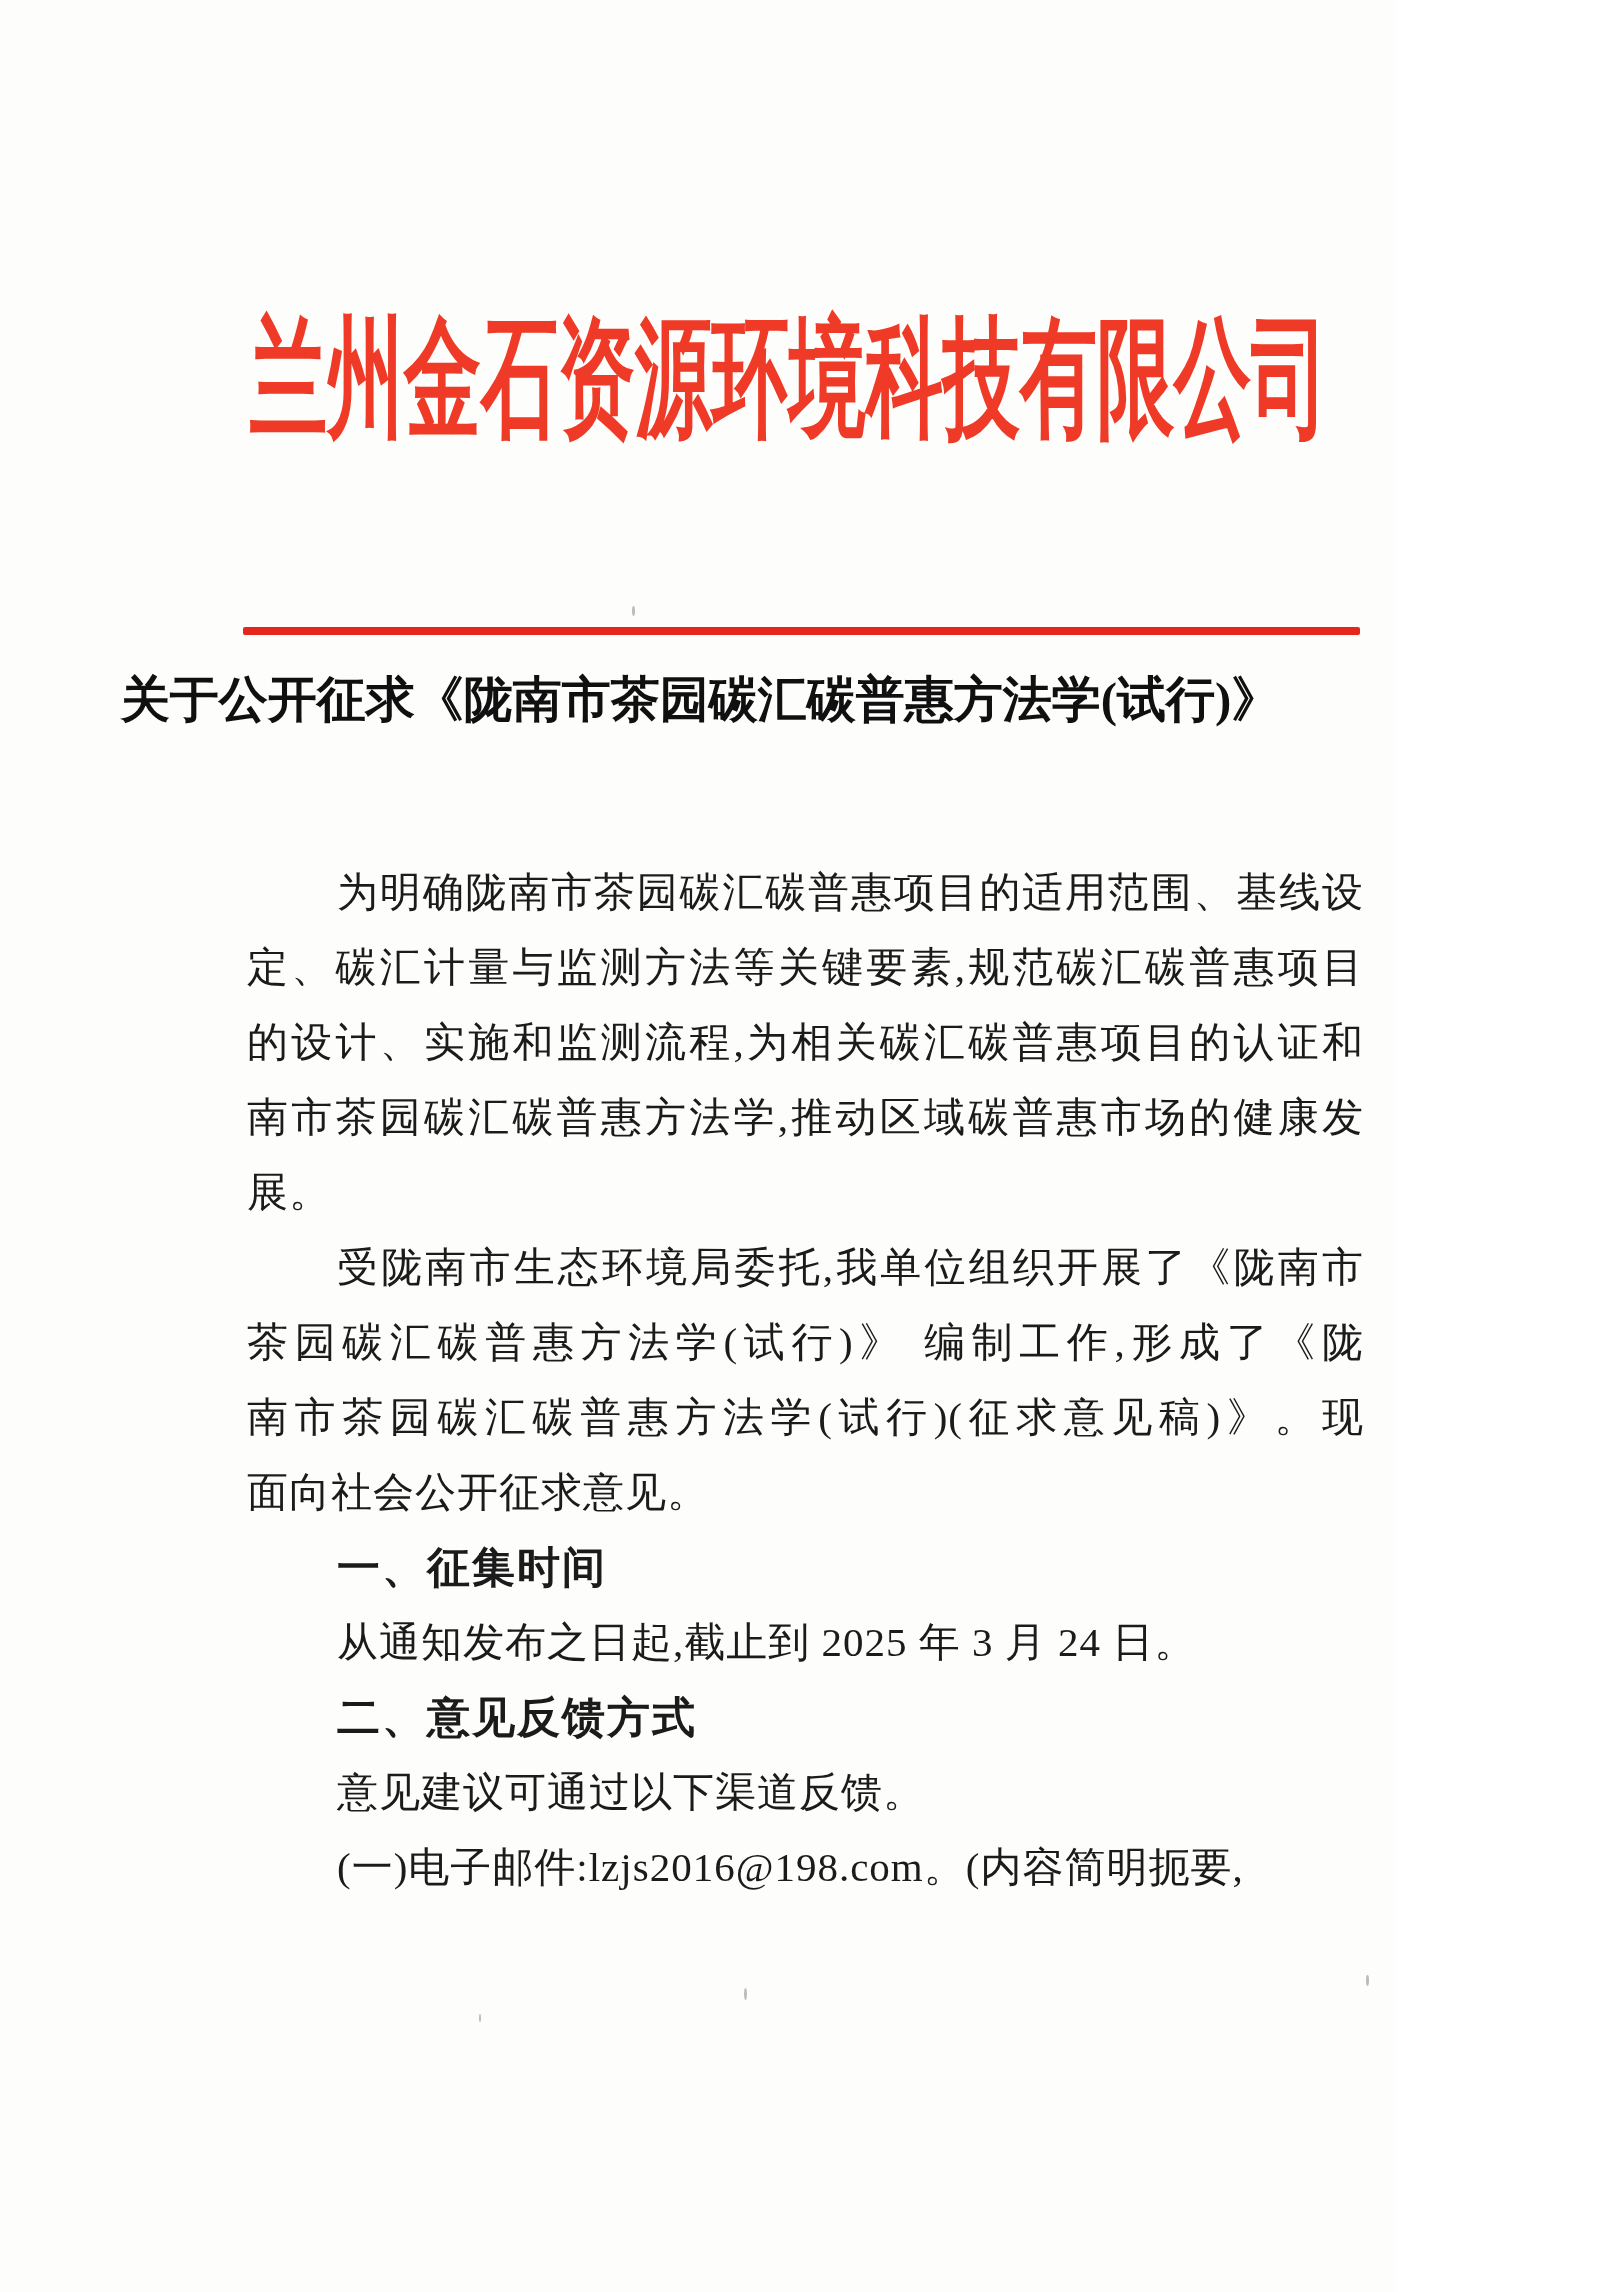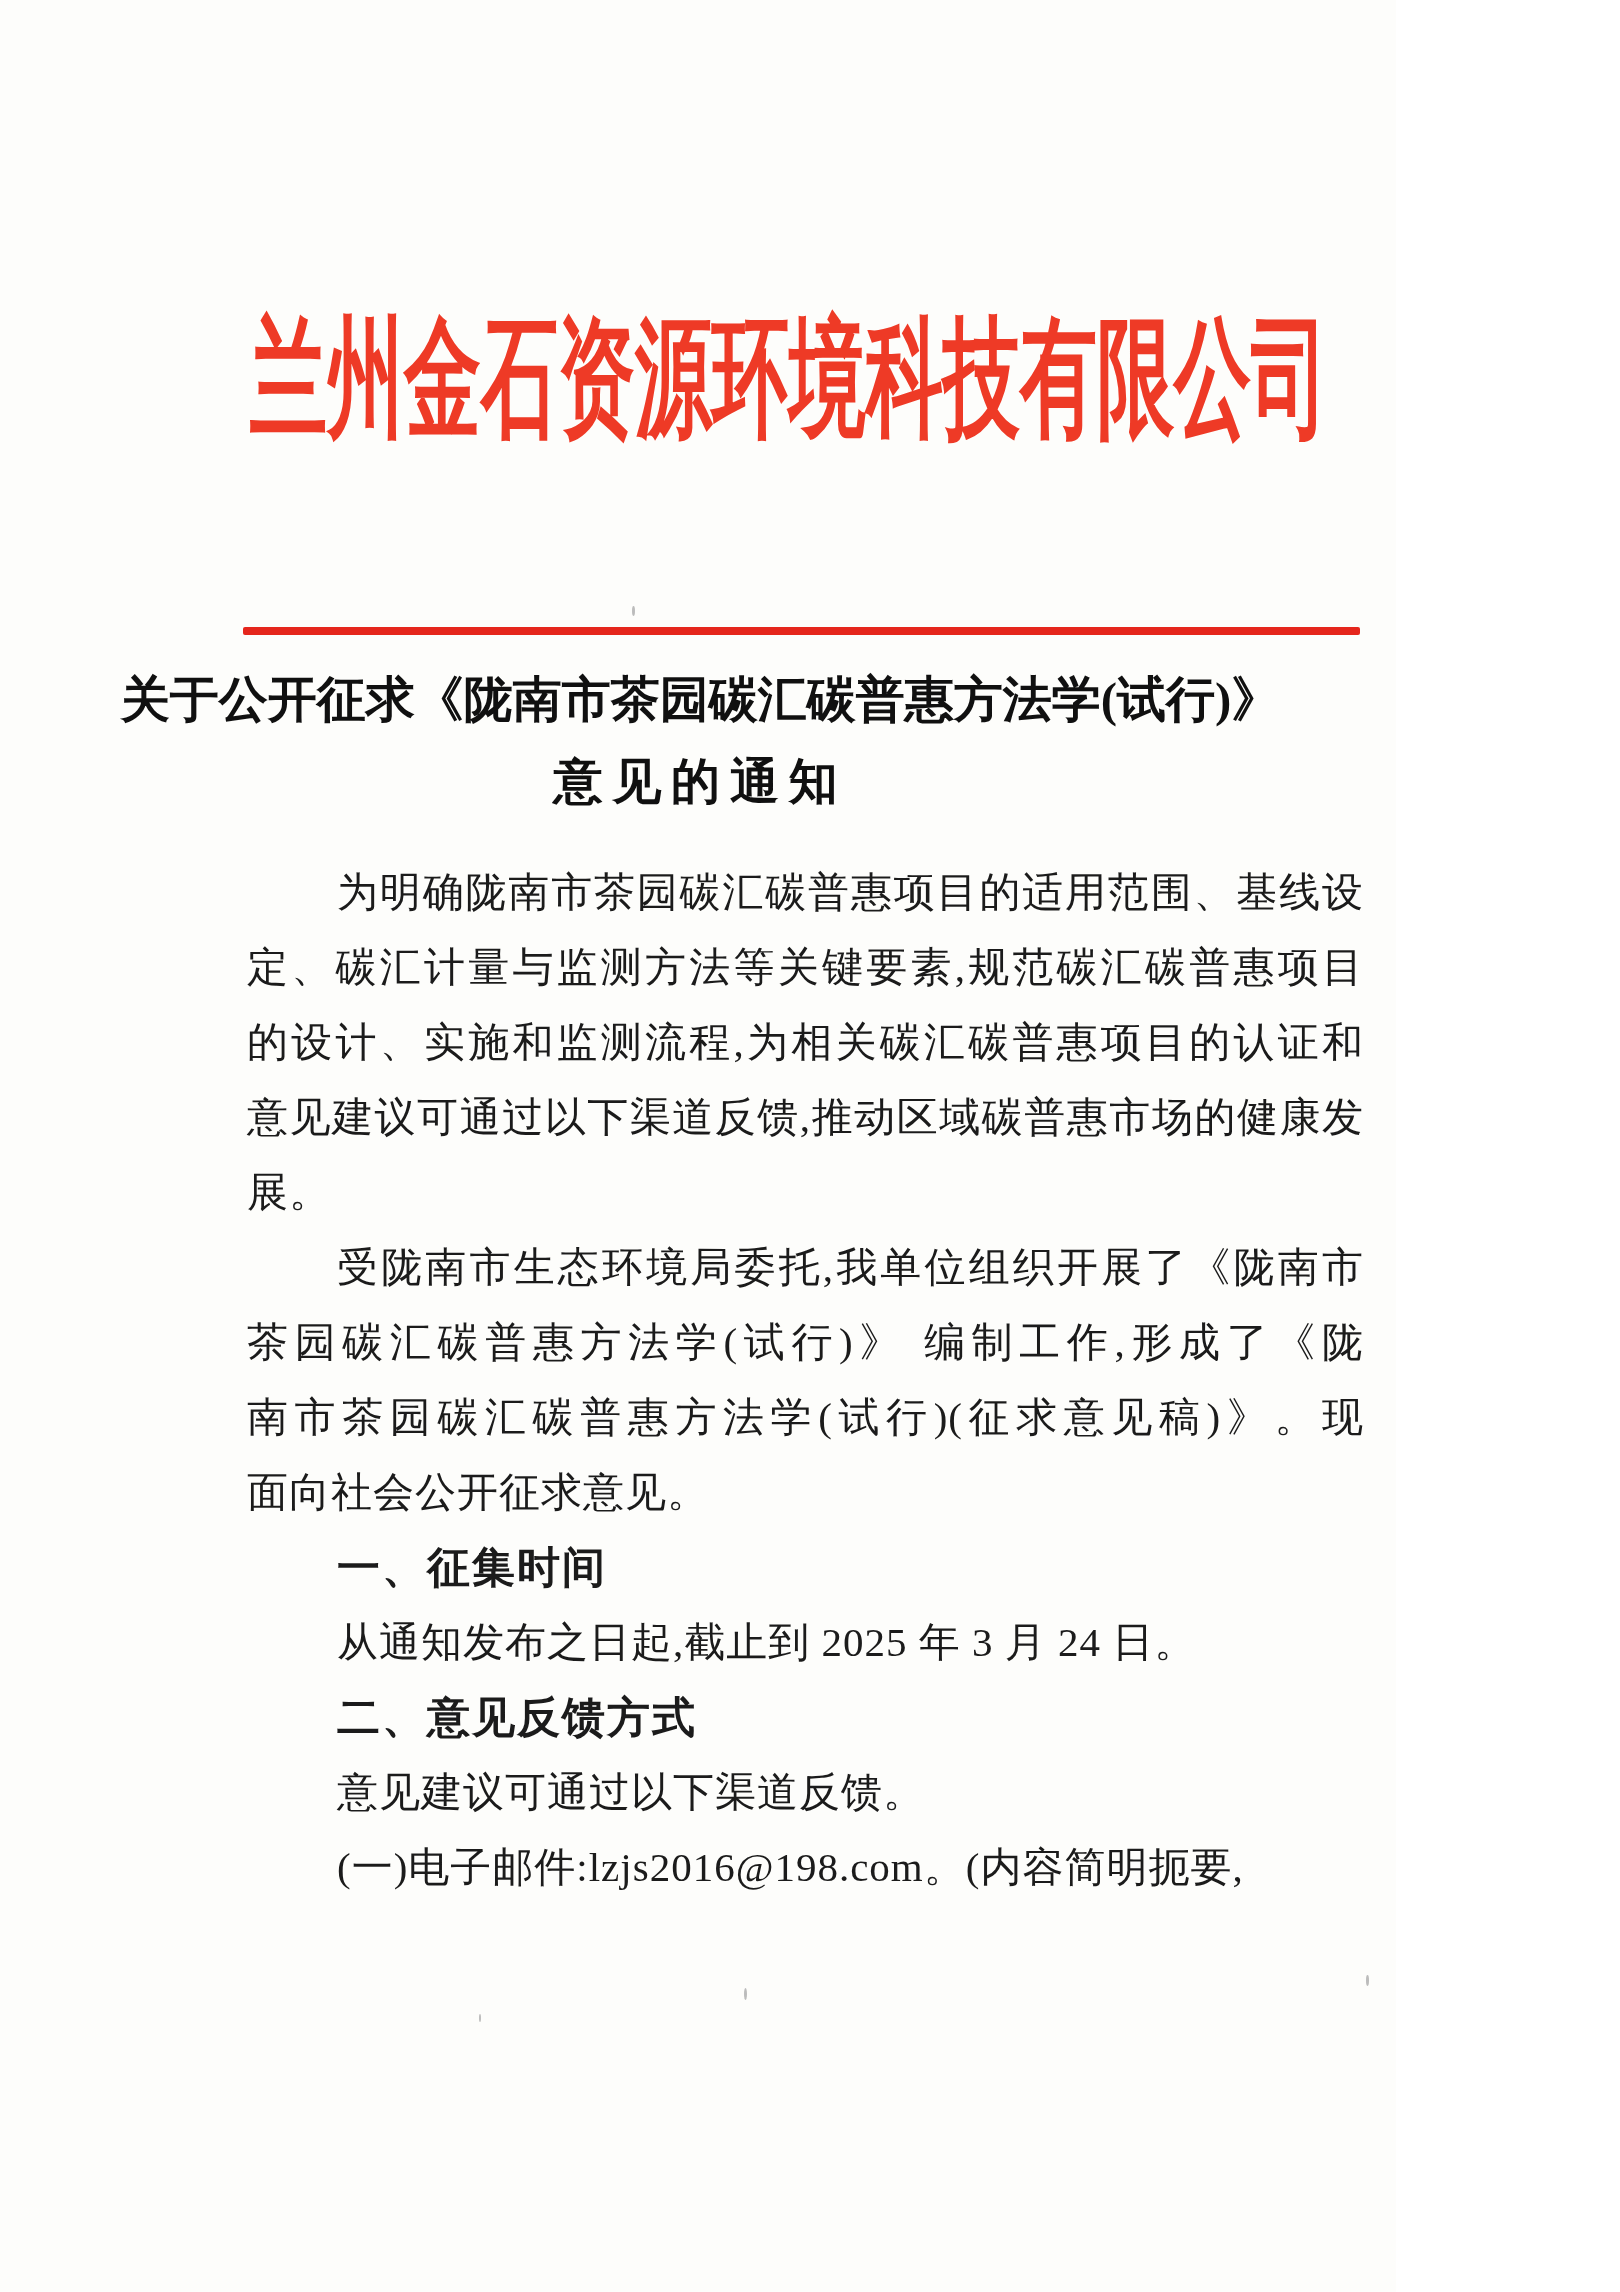--- a/index.html
+++ b/index.html
@@ -100,28 +100,27 @@
 <body>
 
 <div class="page">
 
   <div class="letterhead" style="color: rgb(238, 58, 38);">兰州金石资源环境科技有限公司</div>
 
   <div class="divider" style="background: rgb(229, 38, 28);"></div>
 
   <div class="title">
     <div class="t1">关于公开征求《陇南市茶园碳汇碳普惠方法学(试行)》</div>
-    <div class="t2">意见的通知</div>
   </div>
 
   <div class="body-block">
     <div class="bline j ind">为明确陇南市茶园碳汇碳普惠项目的适用范围、基线设</div>
     <div class="bline j">定、碳汇计量与监测方法等关键要素,规范碳汇碳普惠项目</div>
     <div class="bline j">的设计、实施和监测流程,为相关碳汇碳普惠项目的认证和</div>
-    <div class="bline j">意见建议可通过以下渠道反馈,推动区域碳普惠市场的健康发</div>
+    <div class="bline j">南市茶园碳汇碳普惠方法学,推动区域碳普惠市场的健康发</div>
     <div class="bline">展。</div>
     <div class="bline j ind">受陇南市生态环境局委托,我单位组织开展了《陇南市</div>
     <div class="bline j">茶园碳汇碳普惠方法学(试行)》 编制工作,形成了《陇</div>
     <div class="bline j">南市茶园碳汇碳普惠方法学(试行)(征求意见稿)》。现</div>
     <div class="bline">面向社会公开征求意见。</div>
     <div class="bline head ind">一、征集时间</div>
     <div class="bline ind">从通知发布之日起,截止到 2025 年 3 月 24 日。</div>
     <div class="bline head ind">二、意见反馈方式</div>
     <div class="bline ind">意见建议可通过以下渠道反馈。</div>
     <div class="bline ind">(一)电子邮件:lzjs2016@198.com。(内容简明扼要,</div>

